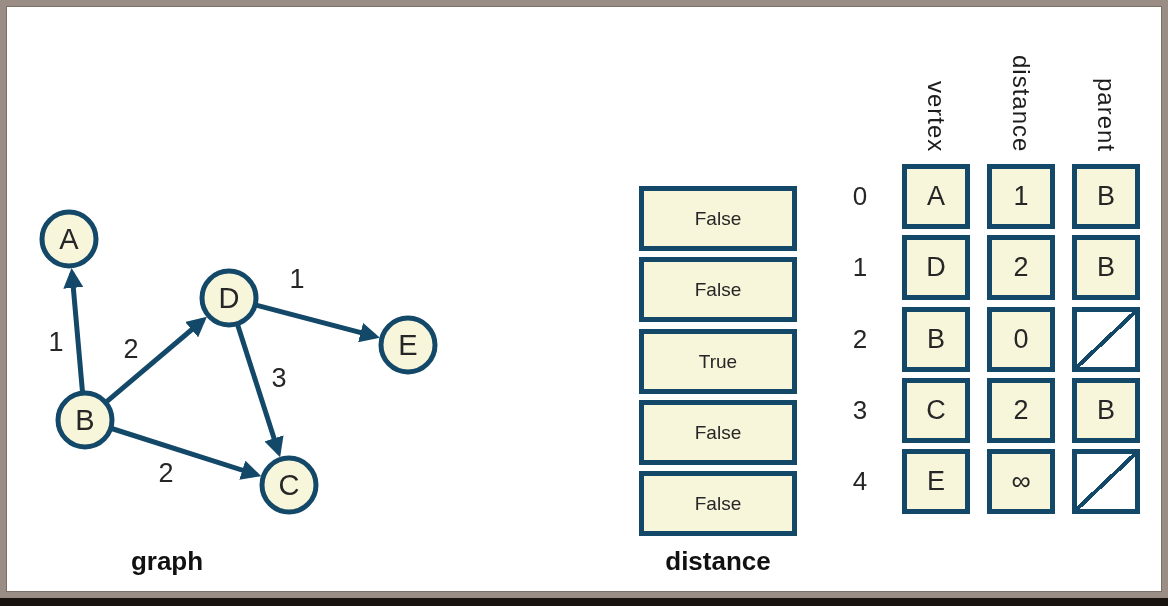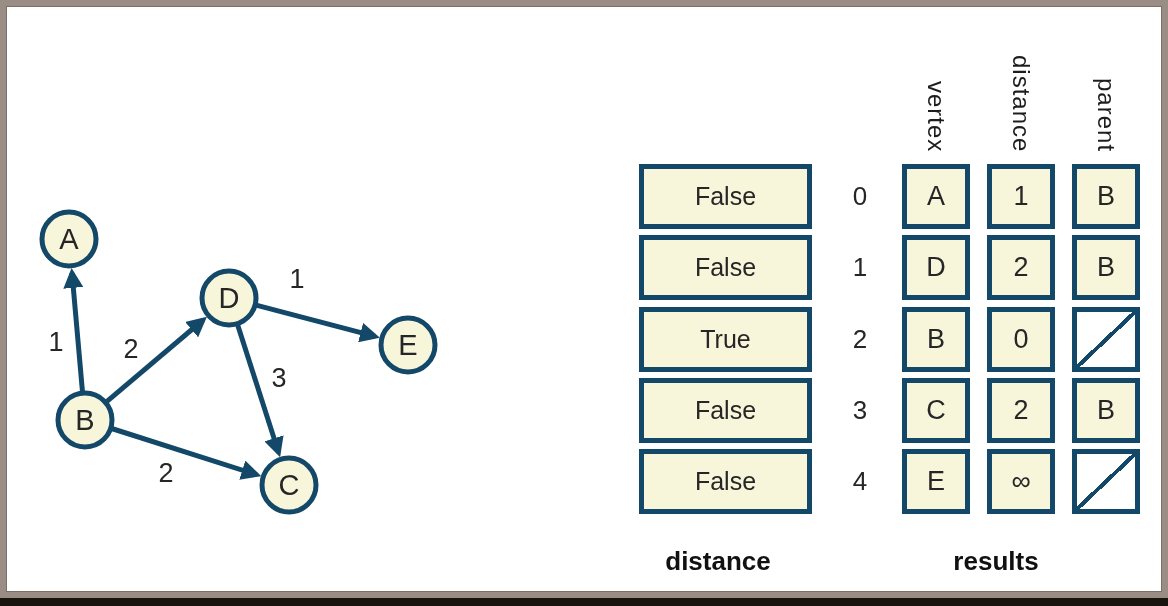--- a/index.html
+++ b/index.html
@@ -18,24 +18,24 @@
   .frame{position:absolute;left:0;top:0;width:1168px;height:598px;
     border:6px solid var(--frame);background:#fff;
     box-shadow:inset 0 0 0 1px var(--frame-inner);}
   .bottom-strip{position:absolute;left:0;top:598px;width:1168px;height:8px;
     background:var(--strip);}
   #graph-svg{position:absolute;left:0;top:0;width:520px;height:560px;}
   .edge-weight{position:absolute;width:34px;text-align:center;
     font-size:27px;color:var(--text);}
   .caption{position:absolute;width:200px;text-align:center;top:540px;
     font-size:26px;font-weight:bold;color:var(--caption);}
-  .included-box{position:absolute;left:633px;width:173px;height:65px;
+  .included-box{position:absolute;left:633px;width:158px;height:65px;
     border:5px solid var(--ink);background:var(--cream);
     display:flex;align-items:center;justify-content:center;
-    font-size:25px;color:var(--text);}
+    font-size:19px;color:var(--text);margin-top:22px;}
   .row-index{position:absolute;left:834px;width:40px;height:65px;
     display:flex;align-items:center;justify-content:center;
     font-size:26px;color:var(--text);}
   .cell{position:absolute;width:68px;height:65px;
     border:5px solid var(--ink);background:var(--cream);
     display:flex;align-items:center;justify-content:center;
     font-size:27px;color:var(--text);}
   .cell.null-cell{background-color:#ffffff;
     background-image:linear-gradient(to bottom right,
       transparent calc(50% - 2px), var(--ink) calc(50% - 2px),
@@ -74,20 +74,21 @@
       <text x="402" y="349" text-anchor="middle" font-size="29" fill="#262626" font-family="Liberation Sans, sans-serif">E</text>
       </svg>
     <div id="edge-labels">
         <div class="edge-weight" style="left: 33px; top: 321px;">1</div>
         <div class="edge-weight" style="left: 108px; top: 328px;">2</div>
         <div class="edge-weight" style="left: 143px; top: 452px;">2</div>
         <div class="edge-weight" style="left: 256px; top: 357px;">3</div>
         <div class="edge-weight" style="left: 274px; top: 258px;">1</div>
       </div>
 
+    <div class="caption" style="left:61px">graph</div>
 
     <div id="included-col">
         <div class="included-box" style="top: 158px;">False</div>
         <div class="included-box" style="top: 229px;">False</div>
         <div class="included-box" style="top: 301px;">True</div>
         <div class="included-box" style="top: 372px;">False</div>
         <div class="included-box" style="top: 443px;">False</div>
       </div>
     <div class="caption" style="left:612px">distance</div>
 
@@ -117,17 +118,16 @@
         <div class="cell null-cell" style="left: 1066px; top: 301px;"></div>
         <div class="row-index" style="top: 372px;">3</div>
         <div class="cell" style="left: 896px; top: 372px;">C</div>
         <div class="cell" style="left: 981px; top: 372px;">2</div>
         <div class="cell" style="left: 1066px; top: 372px;">B</div>
         <div class="row-index" style="top: 443px;">4</div>
         <div class="cell" style="left: 896px; top: 443px;">E</div>
         <div class="cell" style="left: 981px; top: 443px;">∞</div>
         <div class="cell null-cell" style="left: 1066px; top: 443px;"></div>
       </div>
-    <div class="caption" style="left:890px">results</div>
 
   </div>
   <div class="bottom-strip"></div>
 </div>
 
 </body></html>

